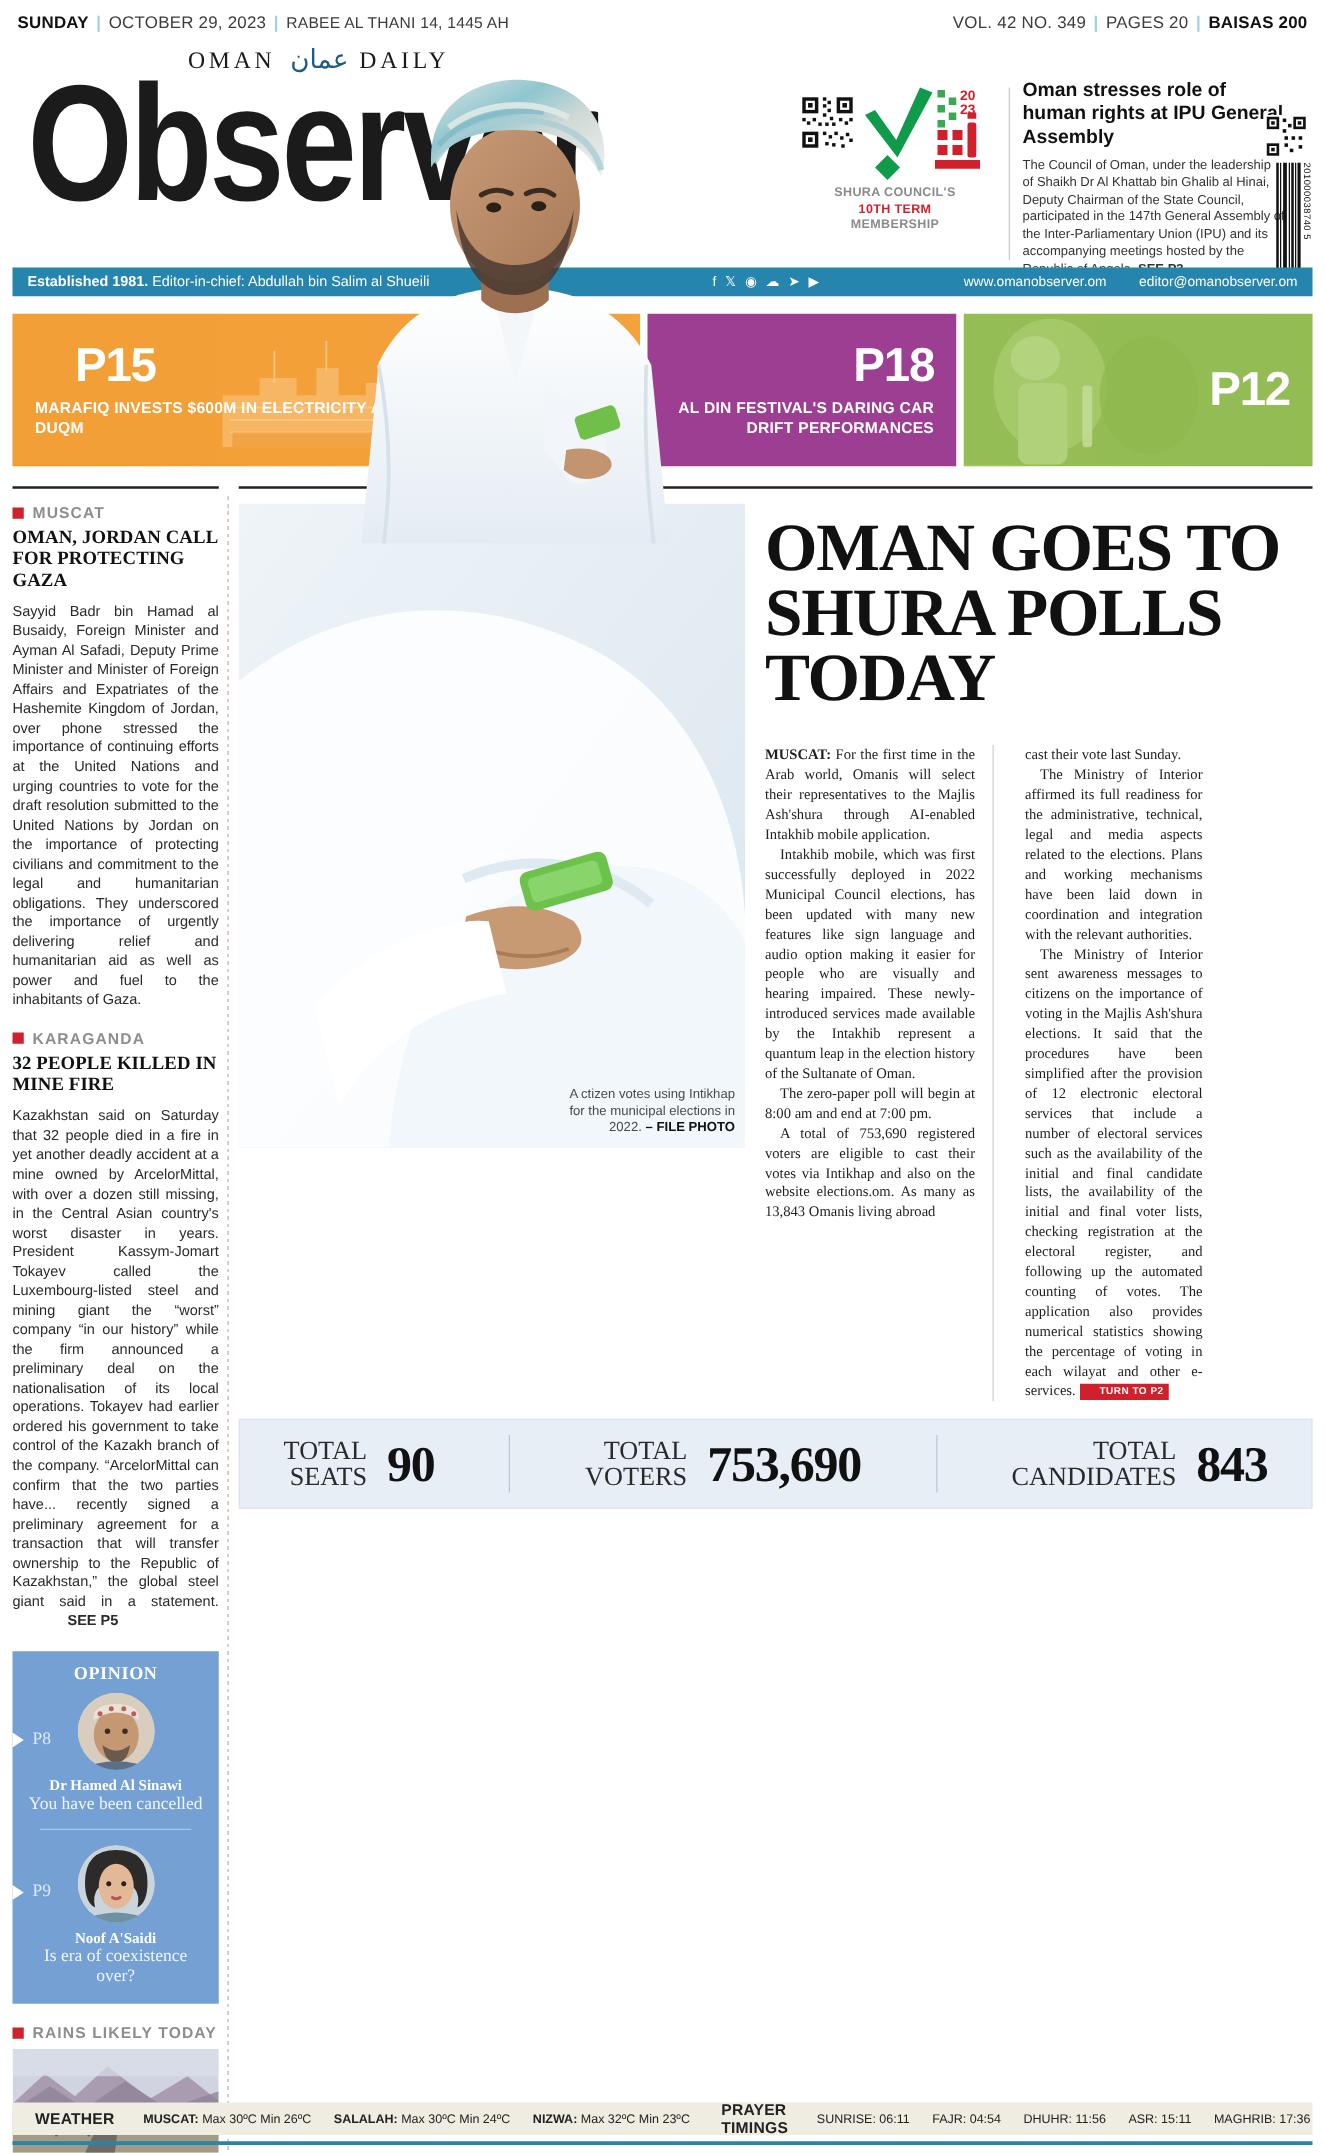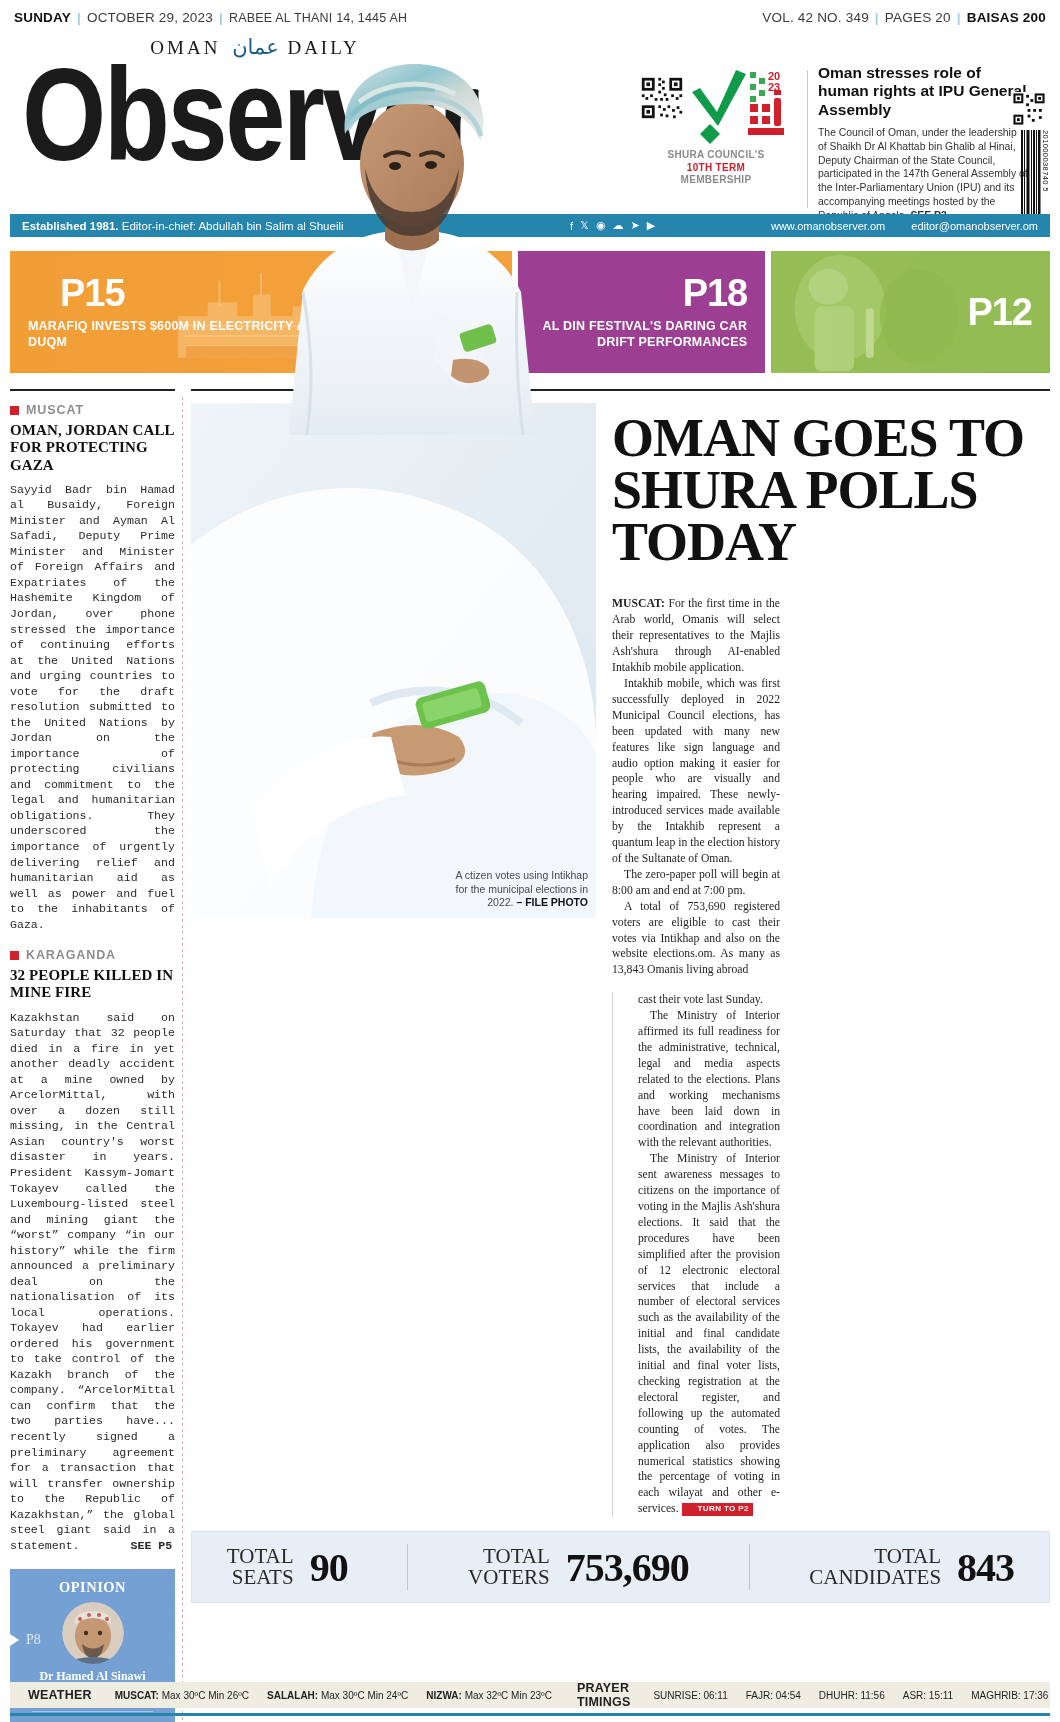--- a/index.html
+++ b/index.html
@@ -105,21 +105,21 @@
   .rule-top { border-top: 2.5px solid #222; margin-bottom: 12px; }
   .kicker { display: flex; align-items: center; gap: 7px; margin-bottom: 5px; text-align: right; }
   .kicker .sq { width: 9px; height: 9px; background: #d0202c; display: inline-block; }
   .kicker .kl { font-size: 12.5px; font-weight: bold; color: #8d8d8d; letter-spacing: .9px; }
   .brief-h {
     font-family: "Liberation Serif", serif; font-weight: bold;
     font-size: 15px; line-height: 1.15; color: #111; margin-bottom: 8px;
     letter-spacing: .1px;
   }
   .brief-p {
-    font-family: Liberation Mono, monospace; font-size: 11.6px; line-height: 1.34;
+    font-family: Liberation Sans, sans-serif; font-size: 11.6px; line-height: 1.34;
     color: #2a2a2a; text-align: justify;
   }
   .brief-p b { font-weight: bold; margin-left: 44px; }
   .leftsec { margin-bottom: 16px; }
 
   
   .opbox { background: #74a0d4; color: #fff; padding: 10px 8px 12px; margin-top: 8px; position: relative; }
   .opbox .title { text-align: center; font-family: "Liberation Serif", serif; font-weight: bold; font-size: 14.5px; letter-spacing: .5px; margin-bottom: 4px; }
   .oprow { position: relative; text-align: center; padding-top: 2px; }
   .oprow .pno { position: absolute; left: 8px; top: 32px; font-family: "Liberation Serif", serif; font-size: 14px; color: #dfeaf7; }
@@ -138,21 +138,21 @@
     position: absolute; right: 8px; bottom: 8px; width: 140px; text-align: right;
     font-size: 10.5px; line-height: 1.3; color: #4a4a4a;
   }
   .heroimg .cap b { font-weight: bold; color: #111; }
   .herotext { flex: 1; padding-left: 16px; }
   .headline {
     font-family: "Liberation Serif", serif; font-weight: bold;
     font-size: 54px; line-height: .96; letter-spacing: -1px; color: #111;
     margin-top: 10px;
   }
-  .storycols { display: flex; gap: 14px; margin-top: 28px; flex-direction: column; }
+  .storycols { display: flex; gap: 14px; margin-top: 28px; }
   .storycol { width: 168px; font-family: "Liberation Serif", serif; font-size: 11.7px; line-height: 1.36; color: #1f1f1f; text-align: justify; }
   .storycol + .storycol { border-left: 1px solid #cfcfcf; padding-left: 25px; }
   .storycol p { text-indent: 12px; }
   .storycol p:first-child { text-indent: 0; }
   .storycol b { font-weight: bold; }
   .turnto { display: inline-block; background: #d0202c; color: #fff; font-family: "Liberation Sans", sans-serif; font-size: 8px; font-weight: bold; padding: 1px 4px; letter-spacing: .4px; vertical-align: middle; }
 
   
   .statsbar {
     margin-top: 14px; background: #e8eef6; display: flex; align-items: center;

